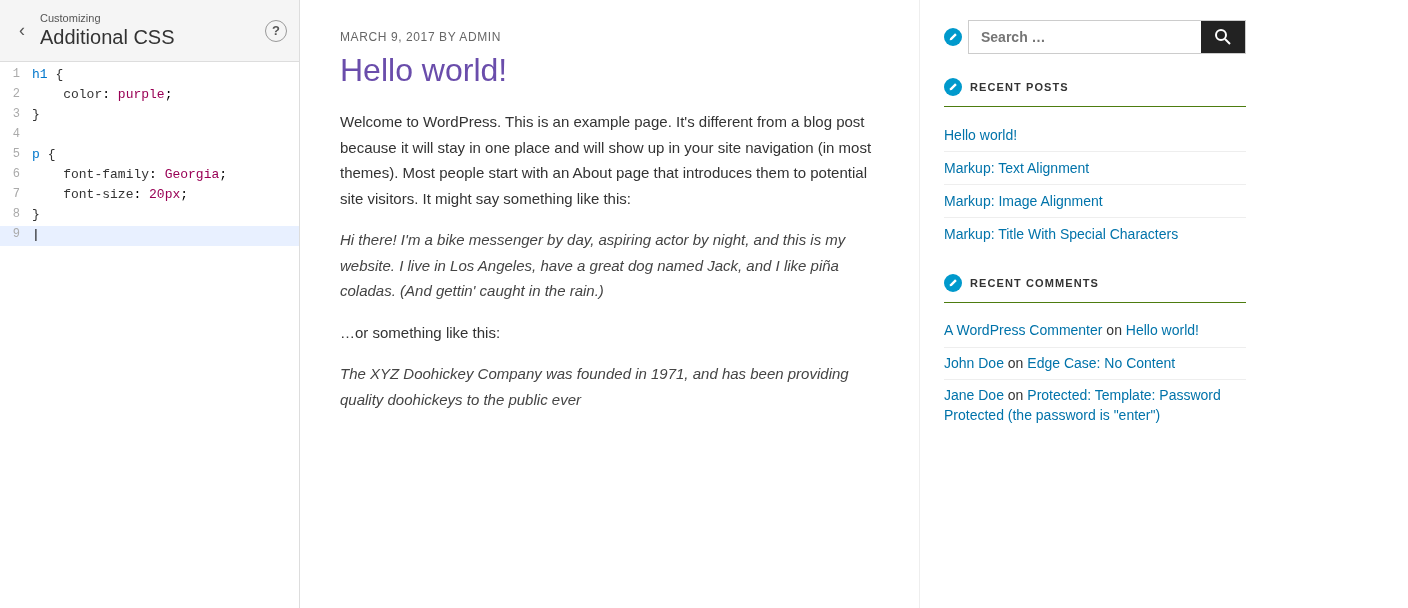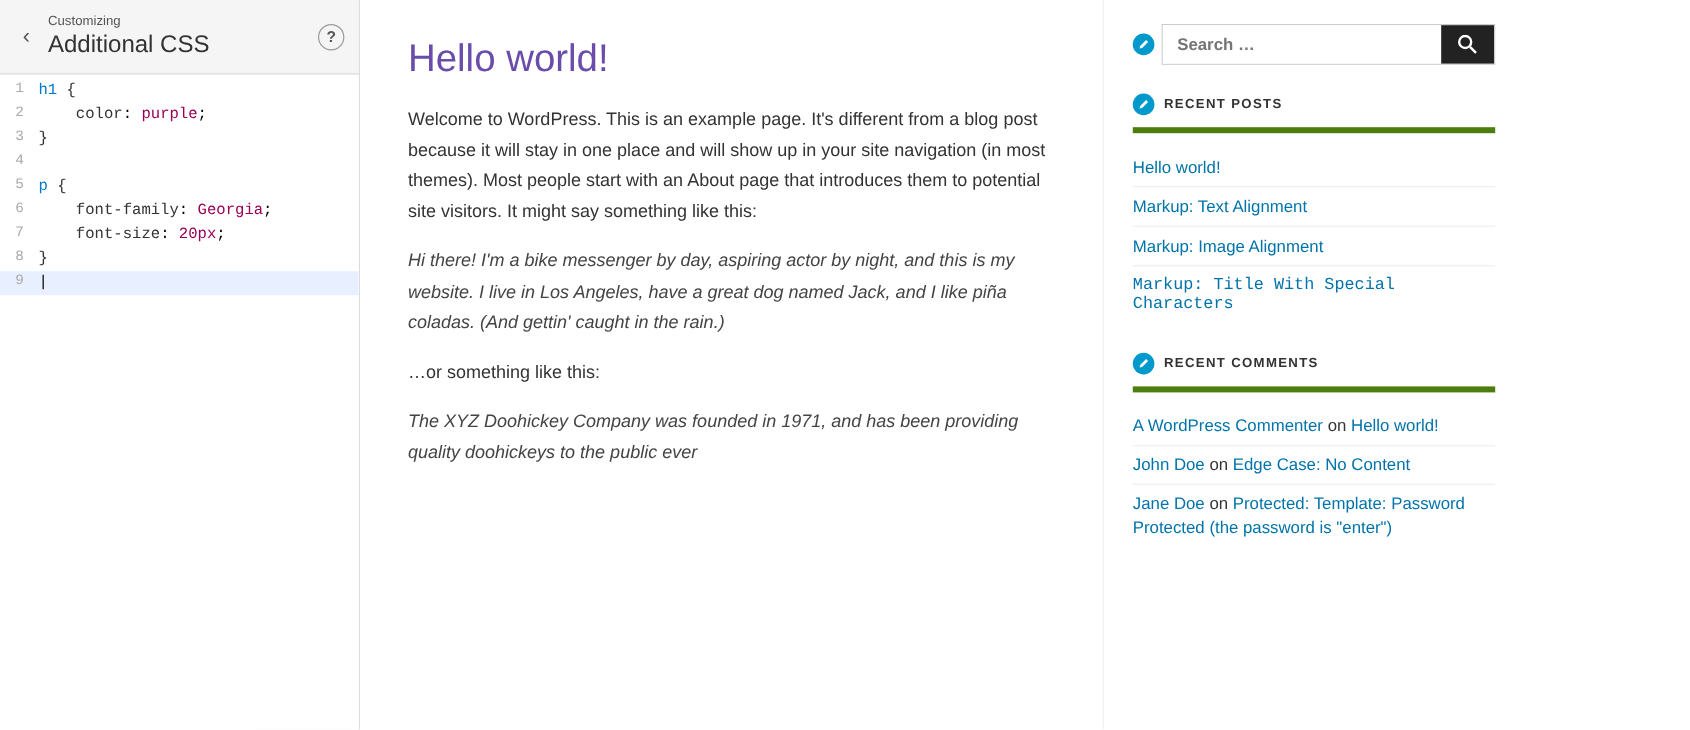--- a/index.html
+++ b/index.html
@@ -204,21 +204,21 @@
       align-items: center;
       justify-content: center;
     }
 
     .search-btn svg { width: 16px; height: 16px; fill: white; }
 
     .widget-header {
       display: flex;
       align-items: center;
       margin-bottom: 12px;
-      border-bottom: 5px solid #4d7c0f;
+      border-bottom: 1px solid #4d7c0f;
       padding-bottom: 10px;
     }
 
     .widget-edit-icon {
       width: 18px;
       height: 18px;
       background: #0099cc;
       border-radius: 50%;
       display: flex;
       align-items: center;
@@ -247,21 +247,21 @@
       border-bottom: 1px solid #eee;
       font-size: 14px;
     }
 
     .widget-list li a {
       color: #0073aa;
       text-decoration: none;
       font-size: 14px;
     }
 
-    .widget-list li:last-child { border-bottom: none; font-family: Liberation Mono, monospace; }
+    .widget-list li:last-child { border-bottom: none; }
 
     .comment-item {
       padding: 6px 0;
       border-bottom: 1px solid #eee;
       font-size: 14px;
       color: #333;
       line-height: 1.4;
     }
 
     .comment-item:last-child { border-bottom: none; }
@@ -322,20 +322,21 @@
     </div>
 
     <div class="code-line line-active">
       <span class="line-number">9</span>
       <span class="line-content">|</span>
     </div>
   </div>
 </div>
 
 <div id="main-content">
+  <div id="post-meta">March 9, 2017 by Admin</div>
   <div id="post-title">Hello world!</div>
   <div id="post-body">
     <p>Welcome to WordPress. This is an example page. It's different from a blog post because it will stay in one place and will show up in your site navigation (in most themes). Most people start with an About page that introduces them to potential site visitors. It might say something like this:</p>
     <p class="italic-block">Hi there! I'm a bike messenger by day, aspiring actor by night, and this is my website. I live in Los Angeles, have a great dog named Jack, and I like piña coladas. (And gettin' caught in the rain.)</p>
     <p>…or something like this:</p>
     <p class="italic-block">The XYZ Doohickey Company was founded in 1971, and has been providing quality doohickeys to the public ever</p>
   </div>
 </div>
 
 <div id="right-sidebar">

